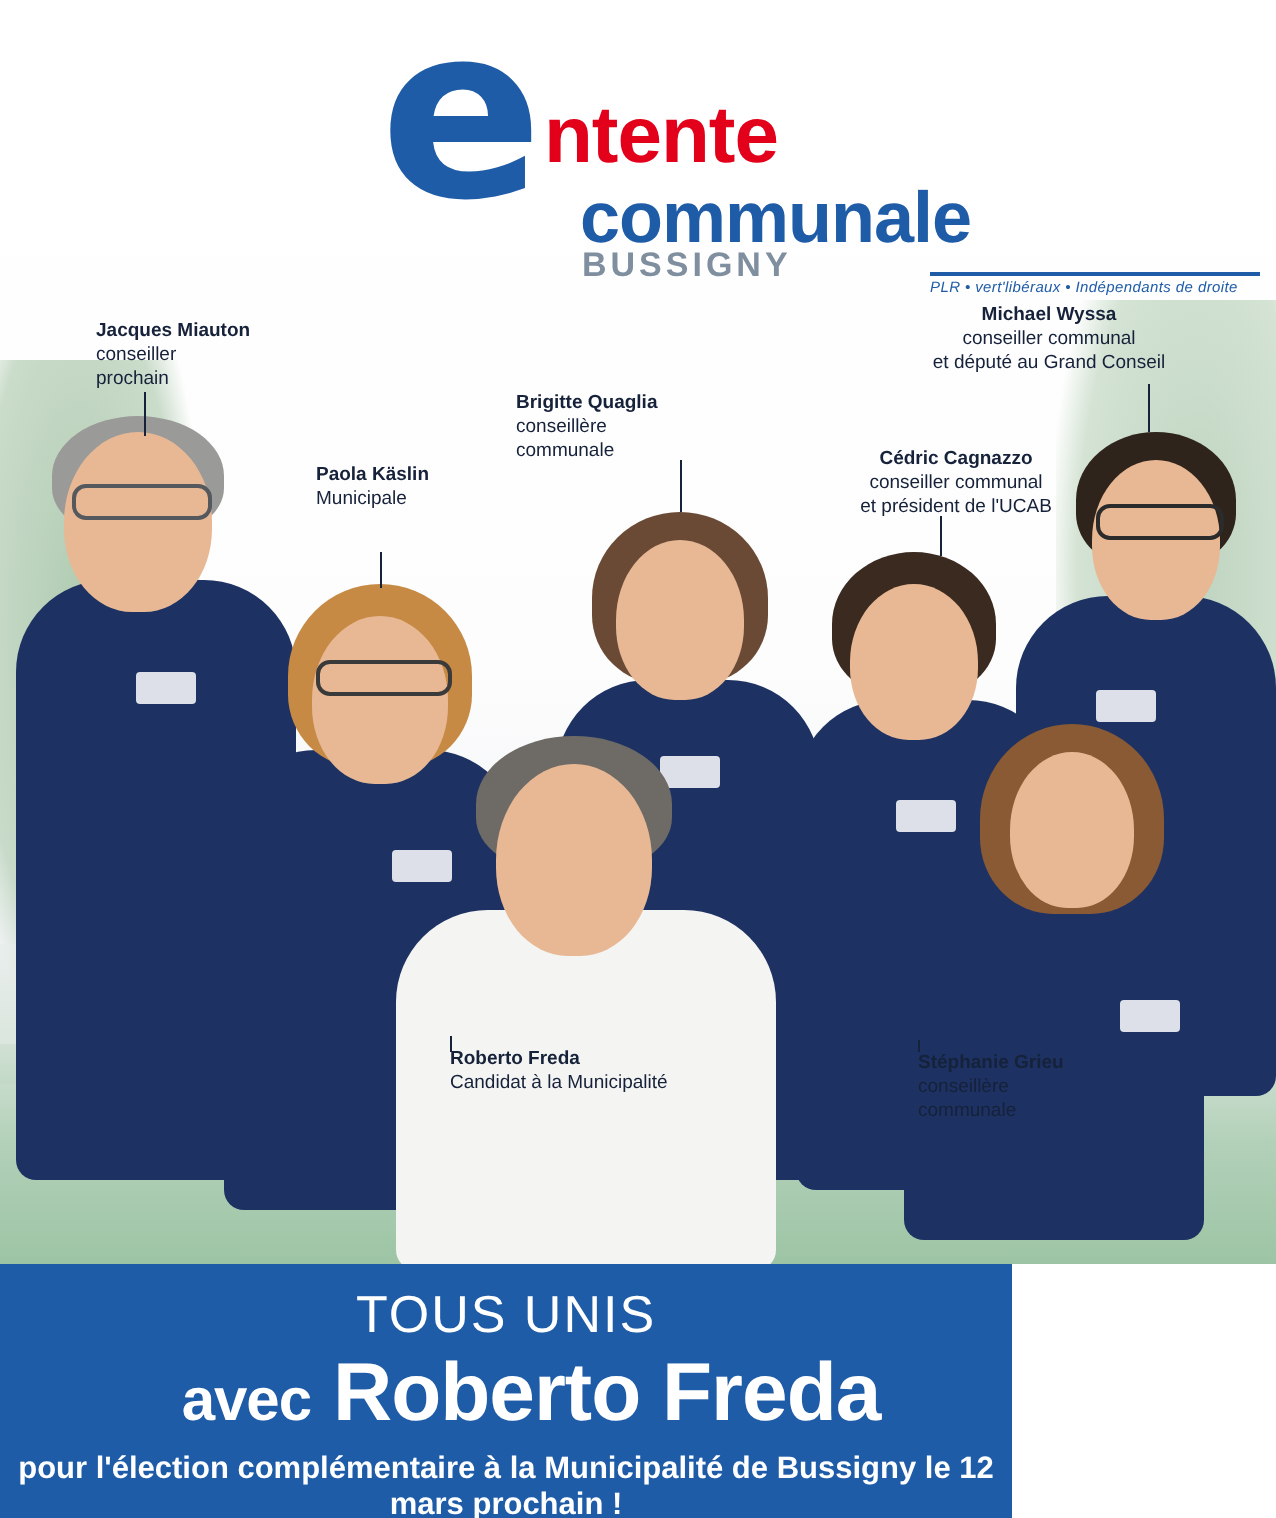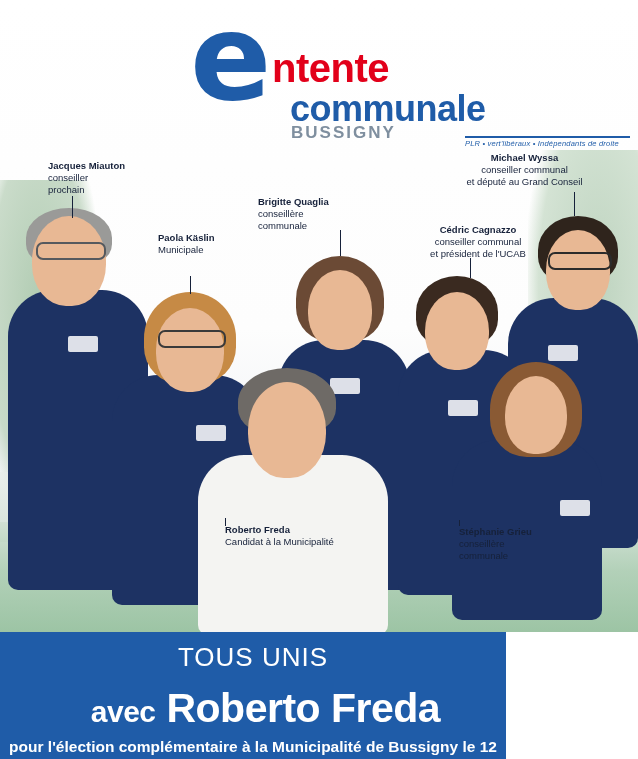--- a/index.html
+++ b/index.html
@@ -150,21 +150,21 @@
     background:#1f5ca8;
     color:#ffffff;
     text-align:center;
   }
   .banner-l1{
     margin-top:10px;
     font-size:26px;
     letter-spacing:1px;
   }
   .banner-l2{
-    margin-top:12px;
+    margin-top:0;
     font-size:41px;
     font-weight:bold;
     letter-spacing:-0.5px;
     padding-left:25px;
   }
   .banner-l2 .avec{
     font-size:30px;
     font-weight:bold;
   }
   .banner-l3{

